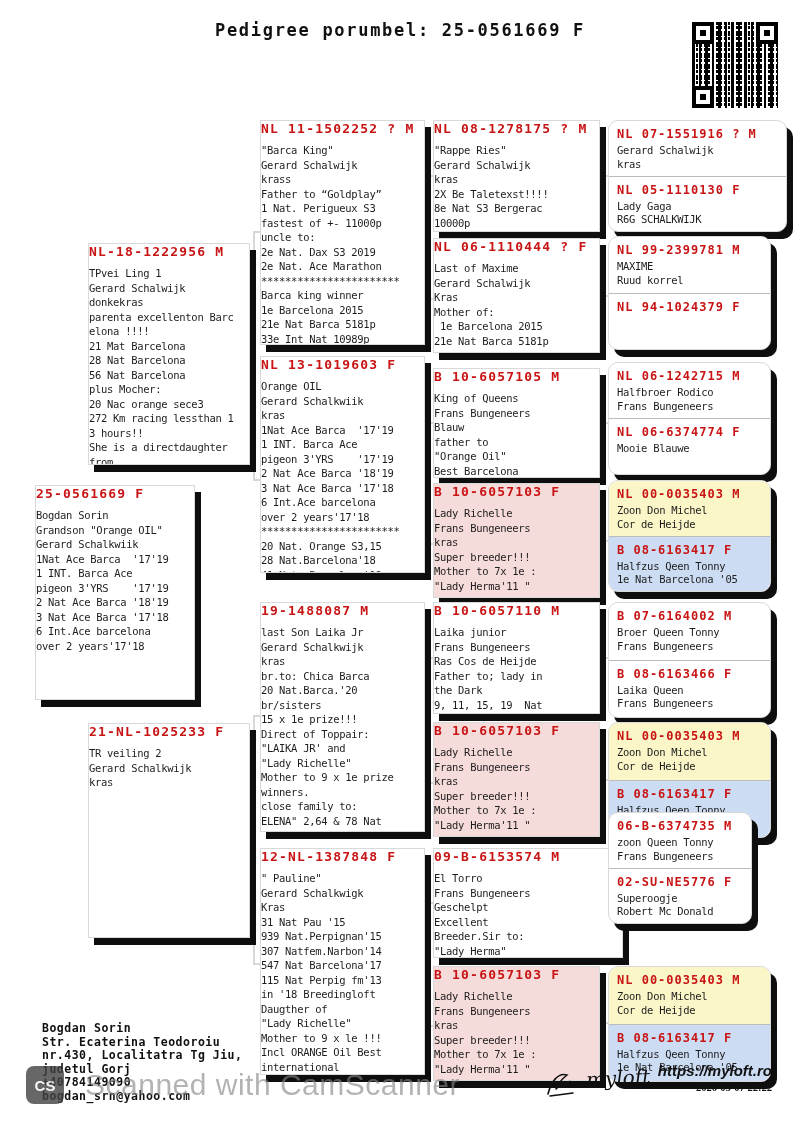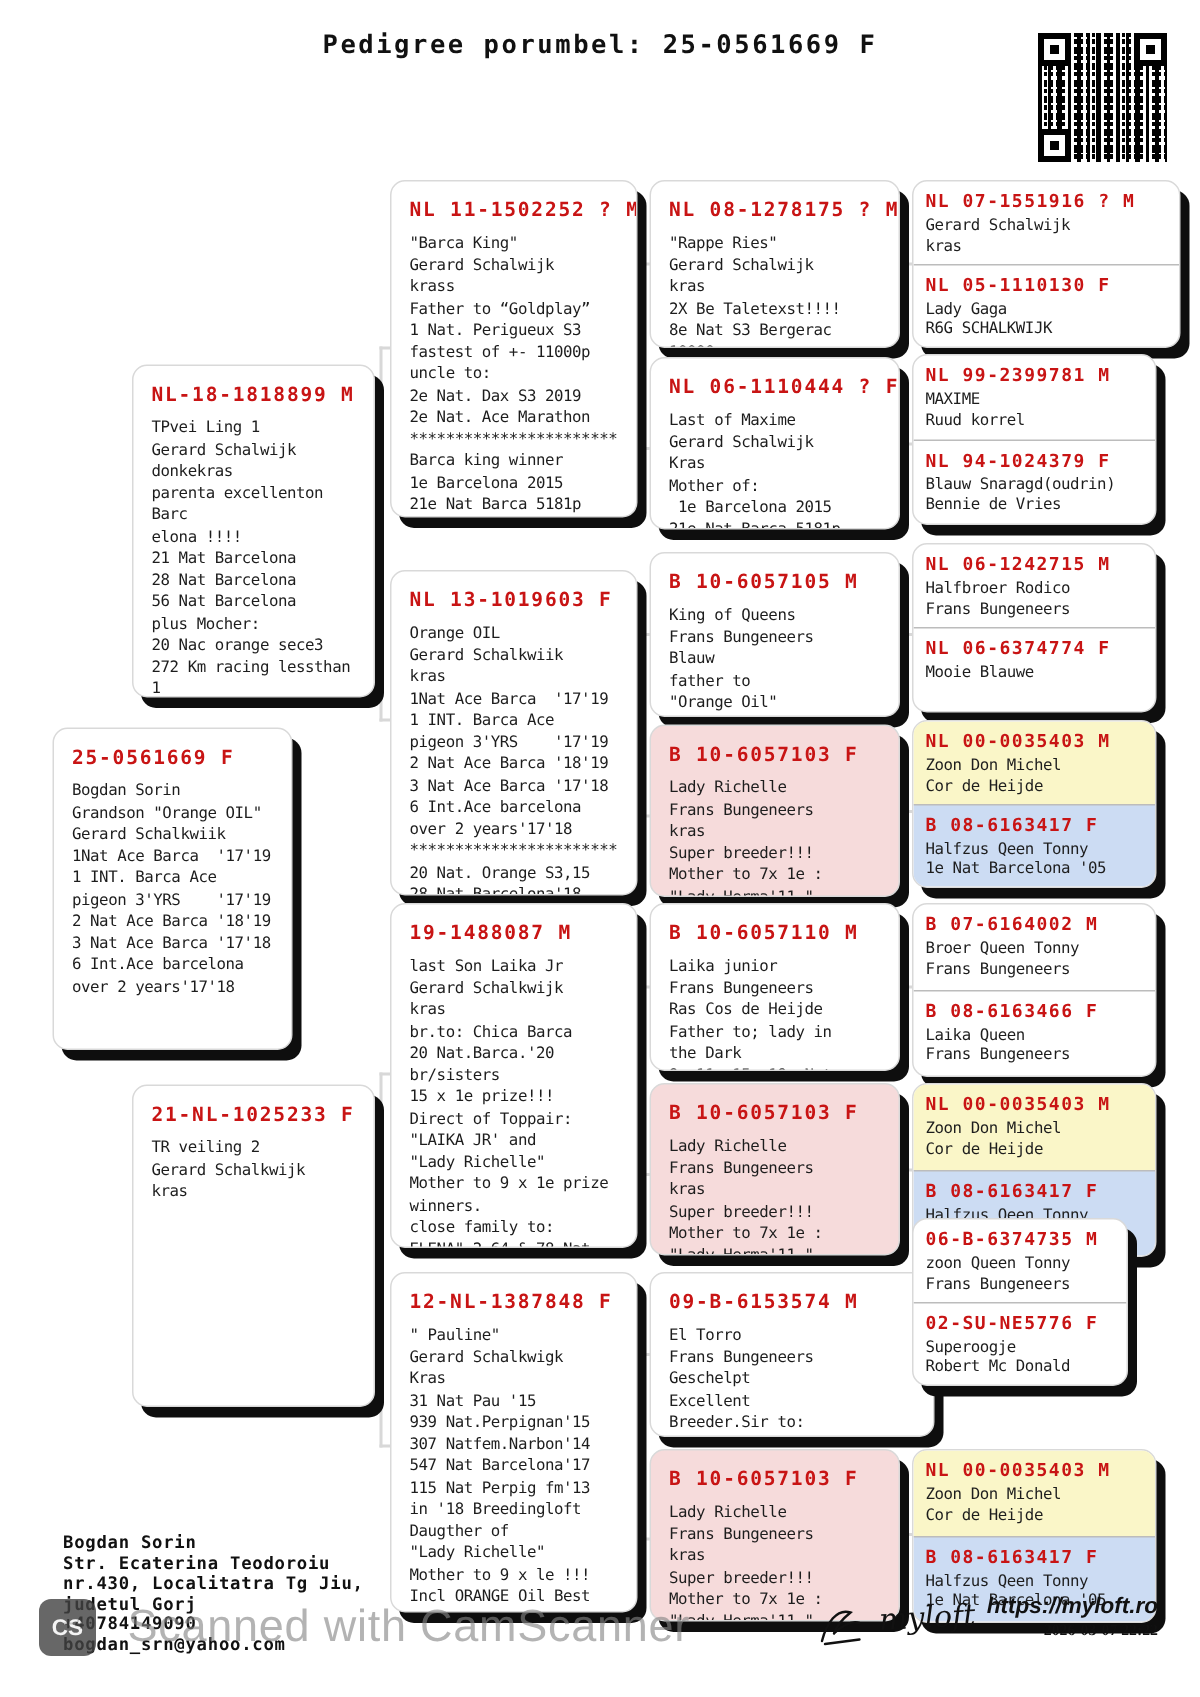--- a/index.html
+++ b/index.html
@@ -1,22 +1,22 @@
 <!DOCTYPE html>
 <html><head>
 <meta charset="utf-8">
 <style>
   html,body{margin:0;padding:0;background:#ffffff;}
   #canvas{position:relative;width:800px;height:1131px;background:#fff;overflow:hidden;
           font-family:"DejaVu Sans Mono",monospace;}
   .page-title{position:absolute;left:0;top:20px;width:800px;text-align:center;
           font-size:17px;font-weight:bold;letter-spacing:1.7px;color:#111;}
   
-  .box{position:absolute;background:#fff;border:1px solid #d9d9d9;border-radius:10px;
-       box-shadow:6px 7px 0 #0e0e0e;padding:12px;box-sizing:border-box;overflow:hidden;}
+  .box{position:absolute;background:#fff;border:1px solid #d9d9d9;border-radius:0;
+       box-shadow:6px 7px 0 #0e0e0e;padding:0;box-sizing:border-box;overflow:hidden;}
   .box.pink{background:#f6dbdb;}
   .ring{color:#c81414;font-weight:bold;font-size:13px;letter-spacing:1.2px;margin-bottom:7px;white-space:nowrap;}
   .body{font-size:10.5px;letter-spacing:-0.3px;line-height:14.5px;color:#1d1d1d;white-space:pre-wrap;}
   
   .group{position:absolute;background:#fff;border:1px solid #d9d9d9;border-radius:10px;
          box-shadow:6px 7px 0 #0e0e0e;box-sizing:border-box;overflow:hidden;
          display:flex;flex-direction:column;}
   .sect{flex:1;padding:6px 8px 0 8px;overflow:hidden;}
   .sect + .sect{border-top:1px solid #bcbcbc;}
   .sect .ring{font-size:12px;letter-spacing:1px;margin-bottom:3px;}
@@ -101,21 +101,21 @@
 1Nat Ace Barca  '17'19
 1 INT. Barca Ace
 pigeon 3'YRS    '17'19
 2 Nat Ace Barca '18'19
 3 Nat Ace Barca '17'18
 6 Int.Ace barcelona
 over 2 years'17'18</div>
   </div>
 
   <div class="box" style="left:88px;top:243px;width:162px;height:222px">
-    <div class="ring">NL-18-1818899 M</div>
+    <div class="ring">NL-18-1222956 M</div>
     <div class="body">TPvei Ling 1
 Gerard Schalwijk
 donkekras
 parenta excellenton Barc
 elona !!!!
 21 Mat Barcelona
 28 Nat Barcelona
 56 Nat Barcelona
 plus Mocher:
 20 Nac orange sece3
@@ -141,21 +141,21 @@
 fastest of +- 11000p
 uncle to:
 2e Nat. Dax S3 2019
 2e Nat. Ace Marathon
 ***********************
 Barca king winner
 1e Barcelona 2015
 21e Nat Barca 5181p
 33e Int Nat 10989p</div>
   </div>
-  <div class="box" style="left:260px;top:380px;width:165px;height:217px">
+  <div class="box" style="left:260px;top:356px;width:165px;height:217px">
     <div class="ring">NL 13-1019603 F</div>
     <div class="body">Orange OIL
 Gerard Schalkwiik
 kras
 1Nat Ace Barca  '17'19
 1 INT. Barca Ace
 pigeon 3'YRS    '17'19
 2 Nat Ace Barca '18'19
 3 Nat Ace Barca '17'18
 6 Int.Ace barcelona
@@ -286,22 +286,20 @@
     </div>
   </div>
   <div class="group" style="left:608px;top:236px;width:163px;height:114px">
     <div class="sect">
       <div class="ring">NL 99-2399781 M</div>
       <div class="body">MAXIME
 Ruud korrel</div>
     </div>
     <div class="sect">
       <div class="ring">NL 94-1024379 F</div>
-      <div class="body">Blauw Snaragd(oudrin)
-Bennie de Vries</div>
     </div>
   </div>
   <div class="group" style="left:608px;top:362px;width:163px;height:113px">
     <div class="sect">
       <div class="ring">NL 06-1242715 M</div>
       <div class="body">Halfbroer Rodico
 Frans Bungeneers</div>
     </div>
     <div class="sect">
       <div class="ring">NL 06-6374774 F</div>

